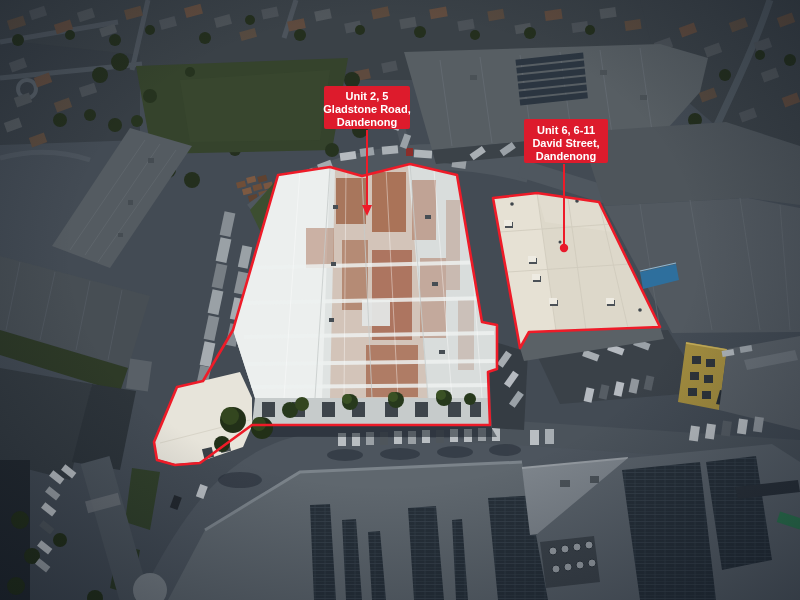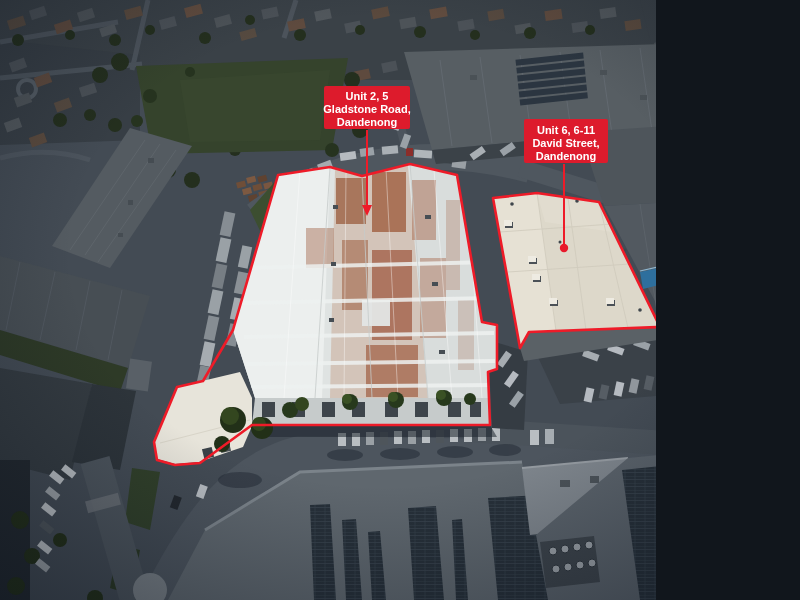--- a/index.html
+++ b/index.html
@@ -1,16 +1,16 @@
 <!DOCTYPE html>
 <html><head>
 <meta charset="utf-8">
 <style>
   html,body{margin:0;padding:0;background:#11161c;}
-  .stage{position:relative;width:656px;height:600px;overflow:hidden;
+  .stage{position:relative;width:800px;height:600px;overflow:hidden;
          font-family:"Liberation Sans",sans-serif;}
   svg{display:block}
   .lbl{fill:#ffffff;font-family:"Liberation Sans",sans-serif;font-weight:bold;
        font-size:11px;text-anchor:middle;}
 </style>
 </head>
 <body>
 
 <div class="stage">
 <svg width="800" height="600" viewBox="0 0 800 600">

